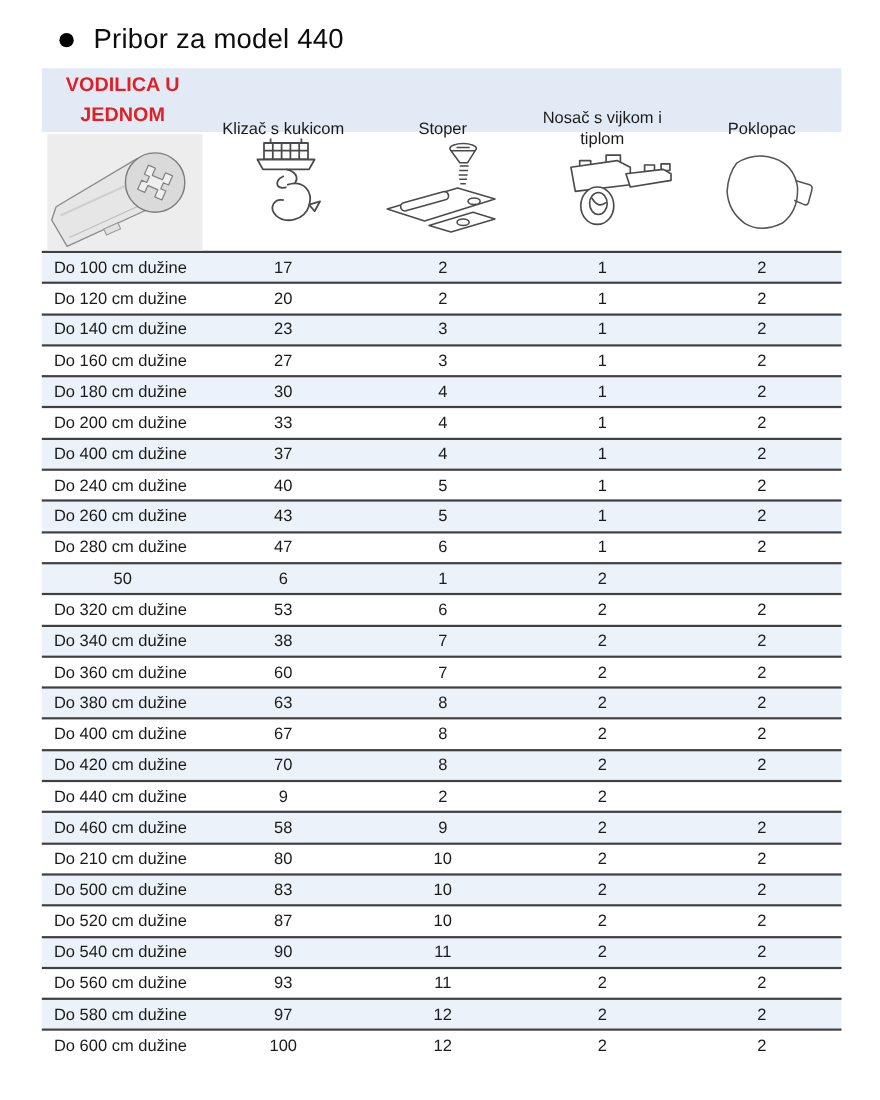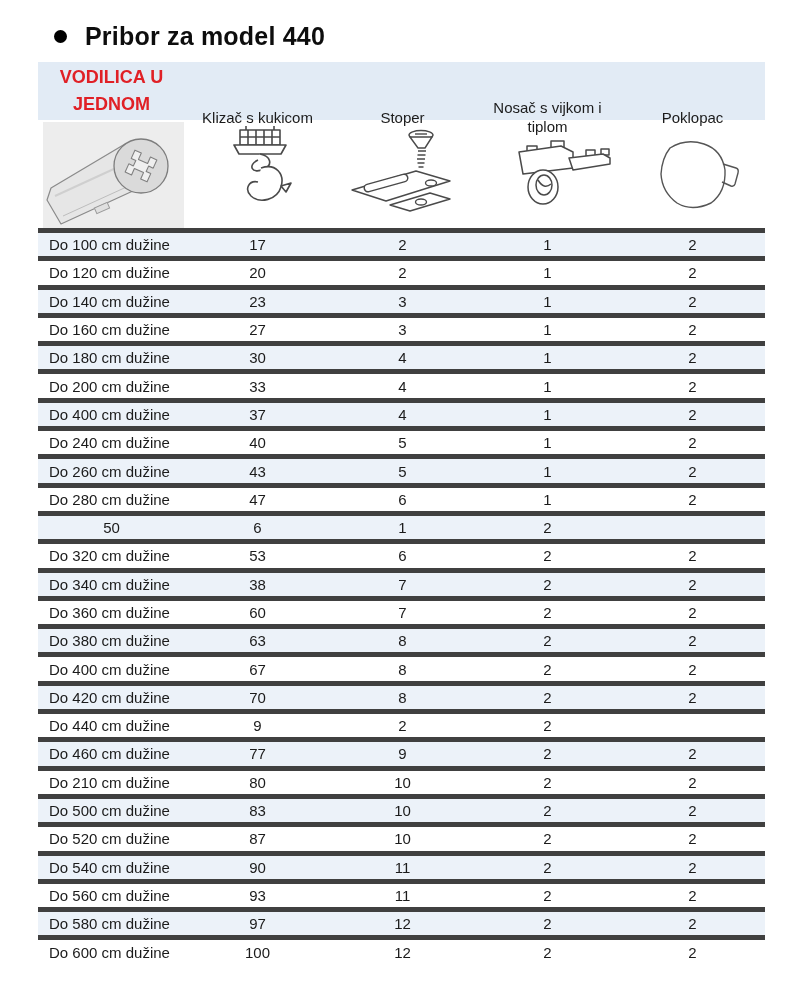--- a/index.html
+++ b/index.html
@@ -8,37 +8,37 @@
     --red:#e02026;
     --text:#1b1b1b;
     --img-bg:#ededed;
   }
   *{box-sizing:border-box;margin:0;padding:0}
   html,body{width:800px;background:#ffffff;font-family:"Liberation Sans",sans-serif;color:var(--text)}
   .page{width:800px;height:1000px;background:#fff;overflow:hidden}
 
   .title-row{display:flex;align-items:center;gap:18px;padding:20px 0 0 54px;height:52px}
   .bullet{width:13px;height:13px;border-radius:50%;background:#000;flex:0 0 auto}
-  .page-title{font-size:25px;font-weight:700;color:#0d0d0d;letter-spacing:.2px}
+  .page-title{font-size:25px;font-weight:400;color:#0d0d0d;letter-spacing:.2px}
 
   .table{margin:10px 0 0 38px;width:727px}
   .grid-row{display:grid;grid-template-columns:147px 145px 145px 145px 145px}
 
   .thead{background:var(--header-bg);height:58px}
   .th{display:flex;align-items:center;justify-content:center;text-align:center;
       font-size:15px;line-height:1.25;padding:2px 10px}
   .th.red{color:var(--red);font-weight:700;font-size:18px;line-height:1.5;padding:2px 6px}
 
   .images-row{height:108px;background:#fff}
   .img-cell{display:flex;align-items:center;justify-content:center;overflow:hidden}
   .img-cell.gray-box{padding:2px 0 0 4px}
   .gray-wrap{width:141px;height:106px;background:var(--img-bg)}
 
   .tbody{}
-  .tr{height:28.3px;border-top:5px solid #404040}
+  .tr{height:28.3px;border-top:2px solid #404040}
   .tr:nth-child(odd){background:var(--row-alt-bg)}
   .tr:nth-child(even){background:#ffffff}
   .td{display:flex;align-items:center;font-size:15px}
   .td.label{padding-left:11px;justify-content:flex-start}
   .td.num{justify-content:center}
 
   svg{display:block}
 </style>
 </head>
 <body>
@@ -277,21 +277,21 @@
 
       <div class="grid-row tr">
         <div class="td label">Do 440 cm dužine</div>
         <div class="td num">9</div>
         <div class="td num">2</div>
         <div class="td num">2</div>
       </div>
 
       <div class="grid-row tr">
         <div class="td label">Do 460 cm dužine</div>
-        <div class="td num">77</div>
+        <div class="td num">58</div>
         <div class="td num">9</div>
         <div class="td num">2</div>
         <div class="td num">2</div>
       </div>
 
       <div class="grid-row tr">
         <div class="td label">Do 210 cm dužine</div>
         <div class="td num">80</div>
         <div class="td num">10</div>
         <div class="td num">2</div>

